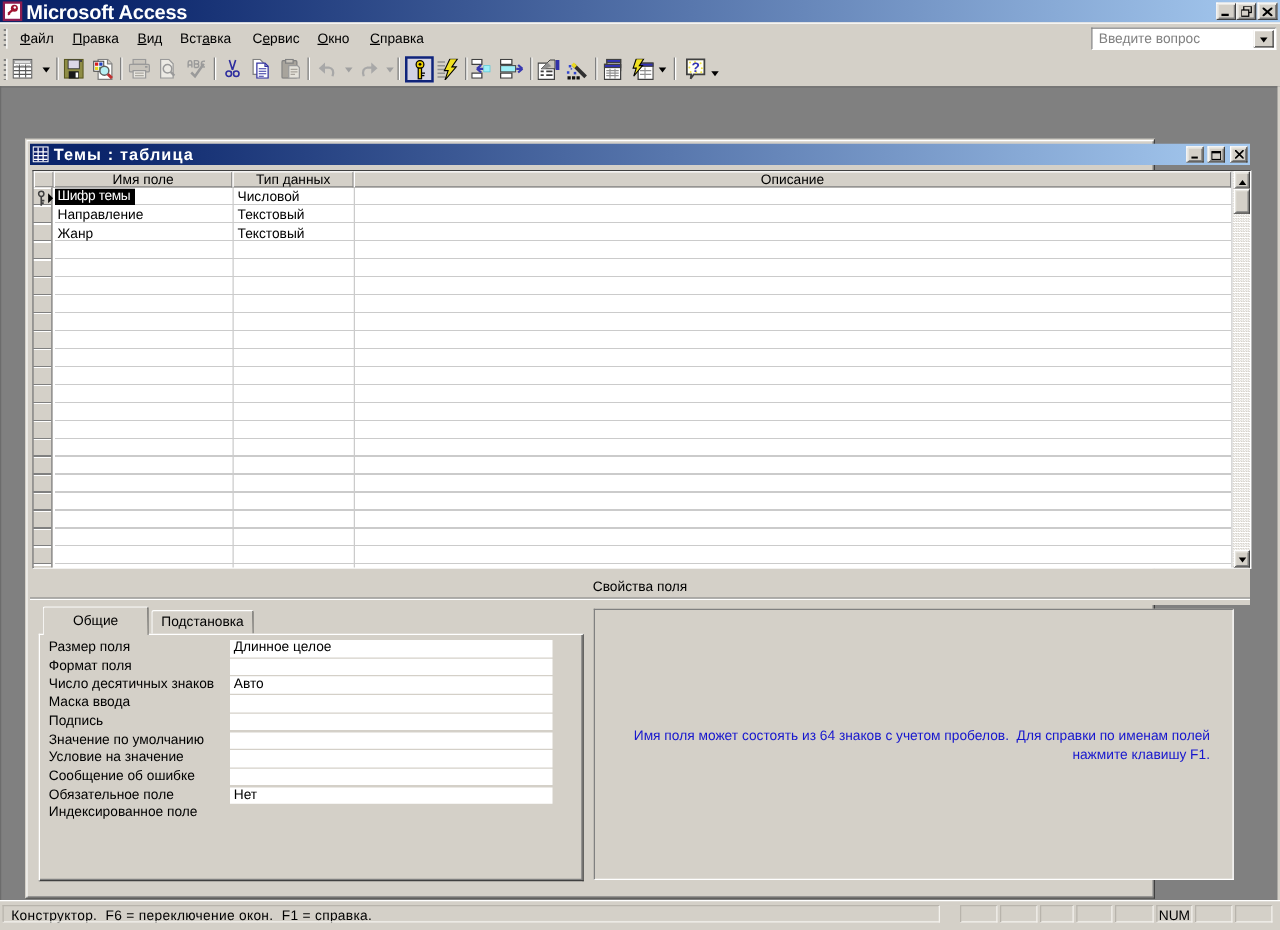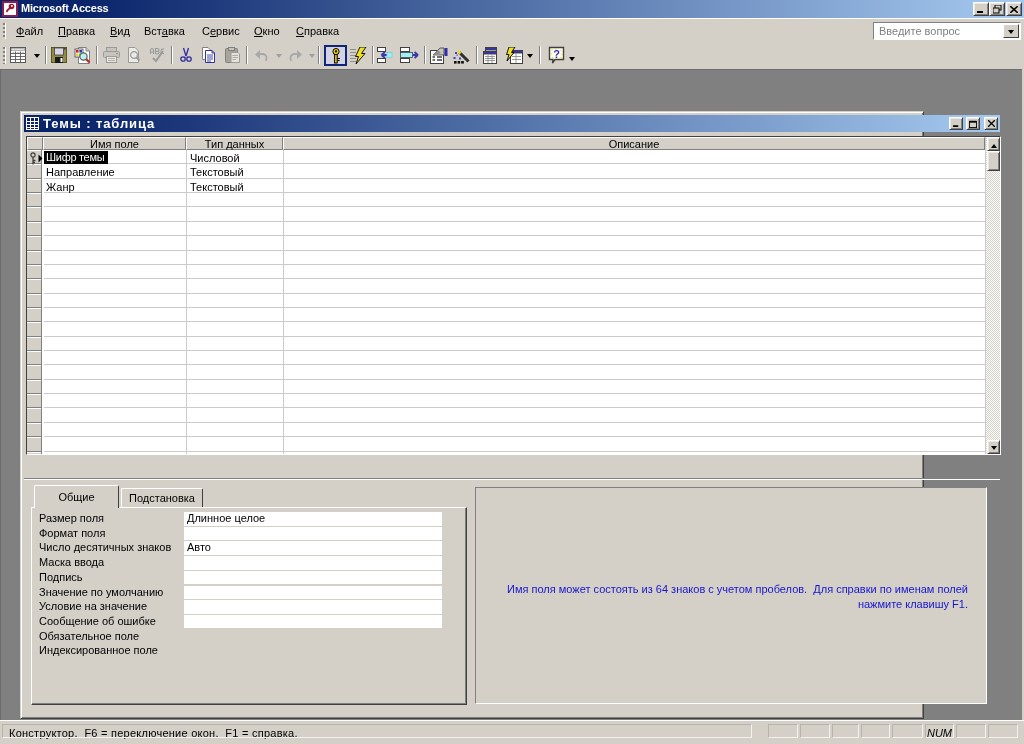--- a/index.html
+++ b/index.html
@@ -4,21 +4,21 @@
 <style>
 * { margin:0; padding:0; box-sizing:border-box; }
 html,body { width:1024px; height:744px; overflow:hidden; }
 body { font-family:"Liberation Sans", sans-serif; font-size:11px; color:#000; background:#D4D0C8; position:relative; }
 .abs { position:absolute; }
 
 
 #titlebar { left:0; top:0; width:1024px; height:18px;
   background:linear-gradient(to right,#0A246A 0%,#0A246A 8%,#A6CAF0 100%); }
 #appicon { left:2px; top:1px; width:16px; height:16px; }
-#apptitle { left:21px; top:2px; color:#fff; font-weight:bold; font-size:11px; letter-spacing:-0.2px; }
+#apptitle { left:21px; top:2px; color:#fff; font-weight:bold; font-size:16px; letter-spacing:-0.2px; }
 .winbtn { top:2px; width:16px; height:14px; background:#D4D0C8;
   border:1px solid; border-color:#fff #404040 #404040 #fff;
   box-shadow:inset 1px 1px 0 #e8e6e0, inset -1px -1px 0 #808080;
   display:flex; align-items:center; justify-content:center; }
 
 
 #menubar { left:0; top:18px; width:1024px; height:24px; background:#D4D0C8; border-top:1px solid #fff; }
 .grip { width:3px; background:repeating-linear-gradient(to bottom,#808080 0,#808080 2px,#d4d0c8 2px,#d4d0c8 4px); border-right:1px solid #fff; }
 .menuitem { position:absolute; top:6px; font-size:11px; }
 u.k { text-decoration:underline; }
@@ -84,21 +84,21 @@
 .pfield { position:absolute; left:152px; width:258px; height:13.5px; background:#fff; font-size:11px; line-height:13px; padding-left:3px; }
 #helppanel { left:454px; top:375px; width:512px; height:217px; background:#D4D0C8;
   border-top:1px solid #808080; border-left:1px solid #808080;
   border-bottom:1px solid #fff; border-right:1px solid #fff;
   display:flex; align-items:center; justify-content:center; }
 #helptext { color:#1616CE; font-size:11px; line-height:15px; text-align:right; width:474px; position:relative; top:1px; }
 
 
 #statusbar { left:0; top:720px; width:1024px; height:24px; background:#D4D0C8; border-top:1px solid #fff; }
 #stattext { position:absolute; left:9px; top:6px; font-size:11px; letter-spacing:0.25px; }
-.seg { position:absolute; top:3px; height:14px; border:1px solid; border-color:#b8b4ac #f4f2ee #f4f2ee #b8b4ac;font-style:italic; }
+.seg { position:absolute; top:3px; height:14px; border:1px solid; border-color:#b8b4ac #f4f2ee #f4f2ee #b8b4ac; }
 </style>
 </head>
 <body>
 
 <div id="titlebar" class="abs">
   <svg id="appicon" class="abs" viewBox="0 0 16 16">
     <rect x="0" y="0" width="16" height="16" fill="#8d1c50"></rect>
     <rect x="2" y="2" width="12" height="12" fill="#fff"></rect>
     <g fill="#a01430">
       <circle cx="9.5" cy="5.5" r="2.8"></circle>
@@ -435,20 +435,21 @@
       <div class="sbtn" style="top:0px;">
           <div class="dn" style="border-top-color:transparent; border-bottom:4px solid #000; top:2px; left:3px;"></div>
         </div>
       <div class="sbtn" style="top:14px; height:20px;"></div>
       <div class="sbtn" style="bottom:0;">
           <div class="dn" style="top:5px; left:3px;"></div>
         </div>
     </div>
   </div>
 
+  <div id="propbar" class="abs"><span>Свойства поля</span></div>
   <div class="abs" style="left:3px; width:976px; top:366px; height:2px; border-top:1px solid #808080; border-bottom:1px solid #fff;"></div>
   <div class="tab" style="left:13px; top:373px; width:85px; height:23px; line-height:22px; z-index:2;">Общие</div>
   <div class="tab" style="left:100px; top:376px; width:82px; height:19px; line-height:18px;">Подстановка</div>
   <div id="tabbox" class="abs">
     <div class="plabel" style="top:4px">Размер поля</div>       
       <div class="pfield" style="top:4px">Длинное целое</div>
     <div class="plabel" style="top:18.7px">Формат поля</div>    
       <div class="pfield" style="top:18.7px"></div>
     <div class="plabel" style="top:33.4px">Число десятичных знаков</div>
       <div class="pfield" style="top:33.4px">Авто</div>
@@ -456,20 +457,21 @@
       <div class="pfield" style="top:48.1px"></div>
     <div class="plabel" style="top:62.8px">Подпись</div>        
       <div class="pfield" style="top:62.8px"></div>
     <div class="plabel" style="top:77.5px">Значение по умолчанию</div>
       <div class="pfield" style="top:77.5px"></div>
     <div class="plabel" style="top:92.2px">Условие на значение</div>
       <div class="pfield" style="top:92.2px"></div>
     <div class="plabel" style="top:106.9px">Сообщение об ошибке</div>
       <div class="pfield" style="top:106.9px"></div>
     <div class="plabel" style="top:121.6px">Обязательное поле</div>
+      <div class="pfield" style="top:121.6px">Нет</div>
     <div class="plabel" style="top:136.3px">Индексированное поле</div>
   </div>
   <div id="helppanel" class="abs">
     <div id="helptext">Имя поля может состоять из 64 знаков с учетом пробелов.&nbsp; Для справки по именам полей нажмите клавишу F1.</div>
   </div>
 </div>
 
 <div id="statusbar" class="abs">
   <div id="stattext">Конструктор.&nbsp; F6 = переключение окон.&nbsp; F1 = справка.</div>
   <div class="seg" style="left:2px; width:750px;"></div>

